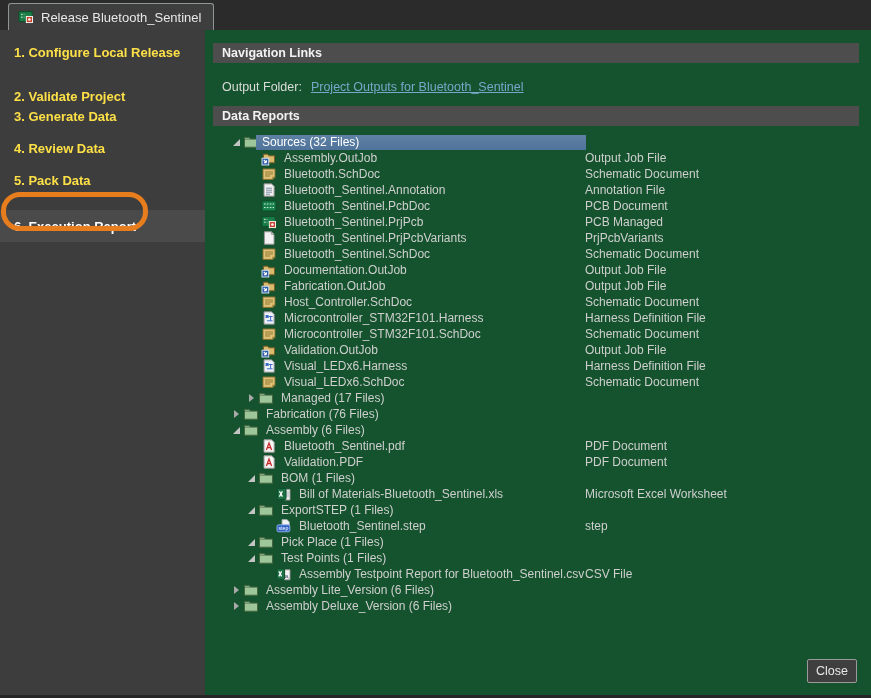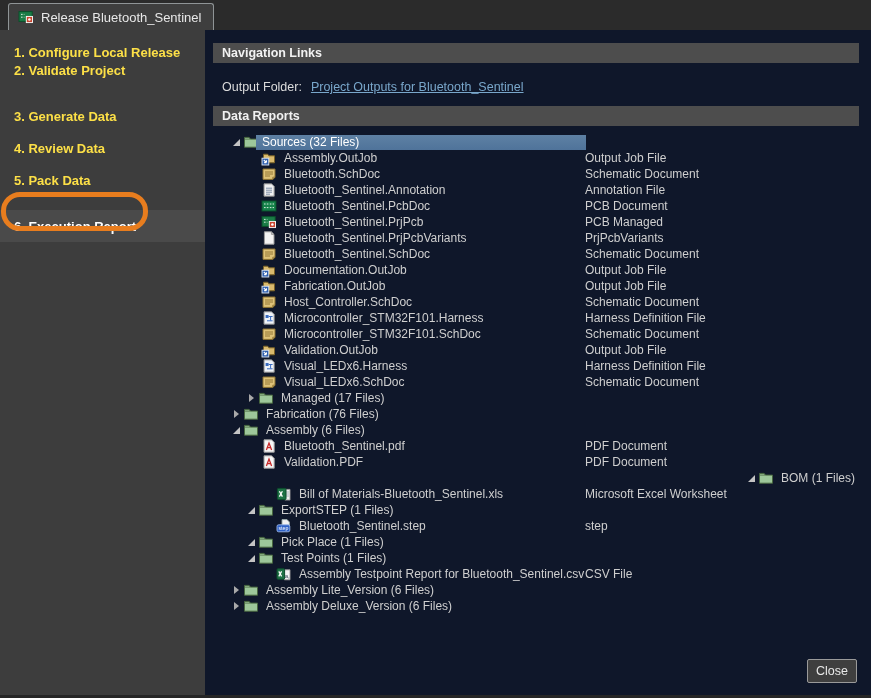--- a/index.html
+++ b/index.html
@@ -15,21 +15,21 @@
   .tab{
     position:absolute;left:8px;top:3px;height:27px;display:flex;align-items:center;gap:7px;
     padding:0 12px 0 9px;background:#3e3e3e;border:1px solid #8f9496;border-bottom:none;
     border-radius:3px 3px 0 0;box-sizing:border-box;
   }
   .tab-label{color:#e8e8e8;font-size:13px;white-space:nowrap;}
   .icon16{width:16px;height:16px;display:inline-block;flex:0 0 16px;}
   .icon16 svg{width:16px;height:16px;display:block;}
   
   .sidebar{position:absolute;left:0;top:30px;width:205px;bottom:3px;background:#3d3d3d;}
-  .content{position:absolute;left:205px;top:30px;right:0;bottom:3px;background:#0f172a;}
+  .content{position:absolute;left:205px;top:30px;right:0;bottom:3px;background:#14532d;}
   .bottom-edge{position:absolute;left:0;bottom:0;right:0;height:3px;background:#262626;}
   
   .step{position:absolute;left:0;right:0;height:32px;display:flex;align-items:center;
         padding-left:14px;box-sizing:border-box;font-size:13px;font-weight:bold;color:#fde047;cursor:default;}
   .step.active{background:#4a4a4a;color:#ffffff;}
   
   .orange-ring{position:absolute;left:1px;top:192px;width:147px;height:39px;
     border:5px solid #e87d1e;border-radius:19px;box-sizing:border-box;pointer-events:none;}
   
   .hdr{position:absolute;left:8px;right:12px;height:20px;background:#4d4d4d;
@@ -75,21 +75,21 @@
           </svg>
         </span>
       <span class="tab-label">Release Bluetooth_Sentinel</span>
     </div>
   </div>
 
   <div class="sidebar" id="sidebar">
       <div class="step" style="top: 6px;">
         <span>1. Configure Local Release</span>
       </div>
-      <div class="step" style="top: 24px;">
+      <div class="step" style="top: 50px;">
         <span>2. Validate Project</span>
       </div>
       <div class="step" style="top: 70px;">
         <span>3. Generate Data</span>
       </div>
       <div class="step" style="top: 102px;">
         <span>4. Review Data</span>
       </div>
       <div class="step" style="top: 134px;">
         <span>5. Pack Data</span>
@@ -329,21 +329,21 @@
         <div class="trow" style="padding-left: 36px;">
           <span class="icon16">
             <svg viewBox="0 0 16 16">
               <path d="M3 1.8 h7.6 l2.6 2.6 v9.8 H3 z" fill="#f6f6f6" stroke="#9a9a9a" stroke-width="1"></path>
               <path d="M5.4 12 L8 5 l2.6 7 M6.4 9.6 h3.2" stroke="#c62828" stroke-width="1.3" fill="none"></path>
             </svg>
           </span>
           <span class="tlabel">Validation.PDF</span>
           <span class="ttype">PDF Document</span>
         </div>
-        <div class="trow" style="padding-left: 21px; justify-content: flex-end;">
+        <div class="trow" style="padding-left: 21px;">
           <span class="exp exp-expanded"></span>
           <span class="icon16">
             <svg viewBox="0 0 16 16">
               <path d="M1.5 13.2 V3.4 h4.6 l1.3 1.7 h7.1 v8.1 z" fill="#9dc79a" stroke="#47663f" stroke-width="1"></path>
               <path d="M1.5 5.1 h5.9" stroke="#47663f" stroke-width="0.8"></path>
             </svg>
           </span>
           <span class="tlabel">BOM (1 Files)</span>
         </div>
         <div class="trow" style="padding-left: 51px;">

